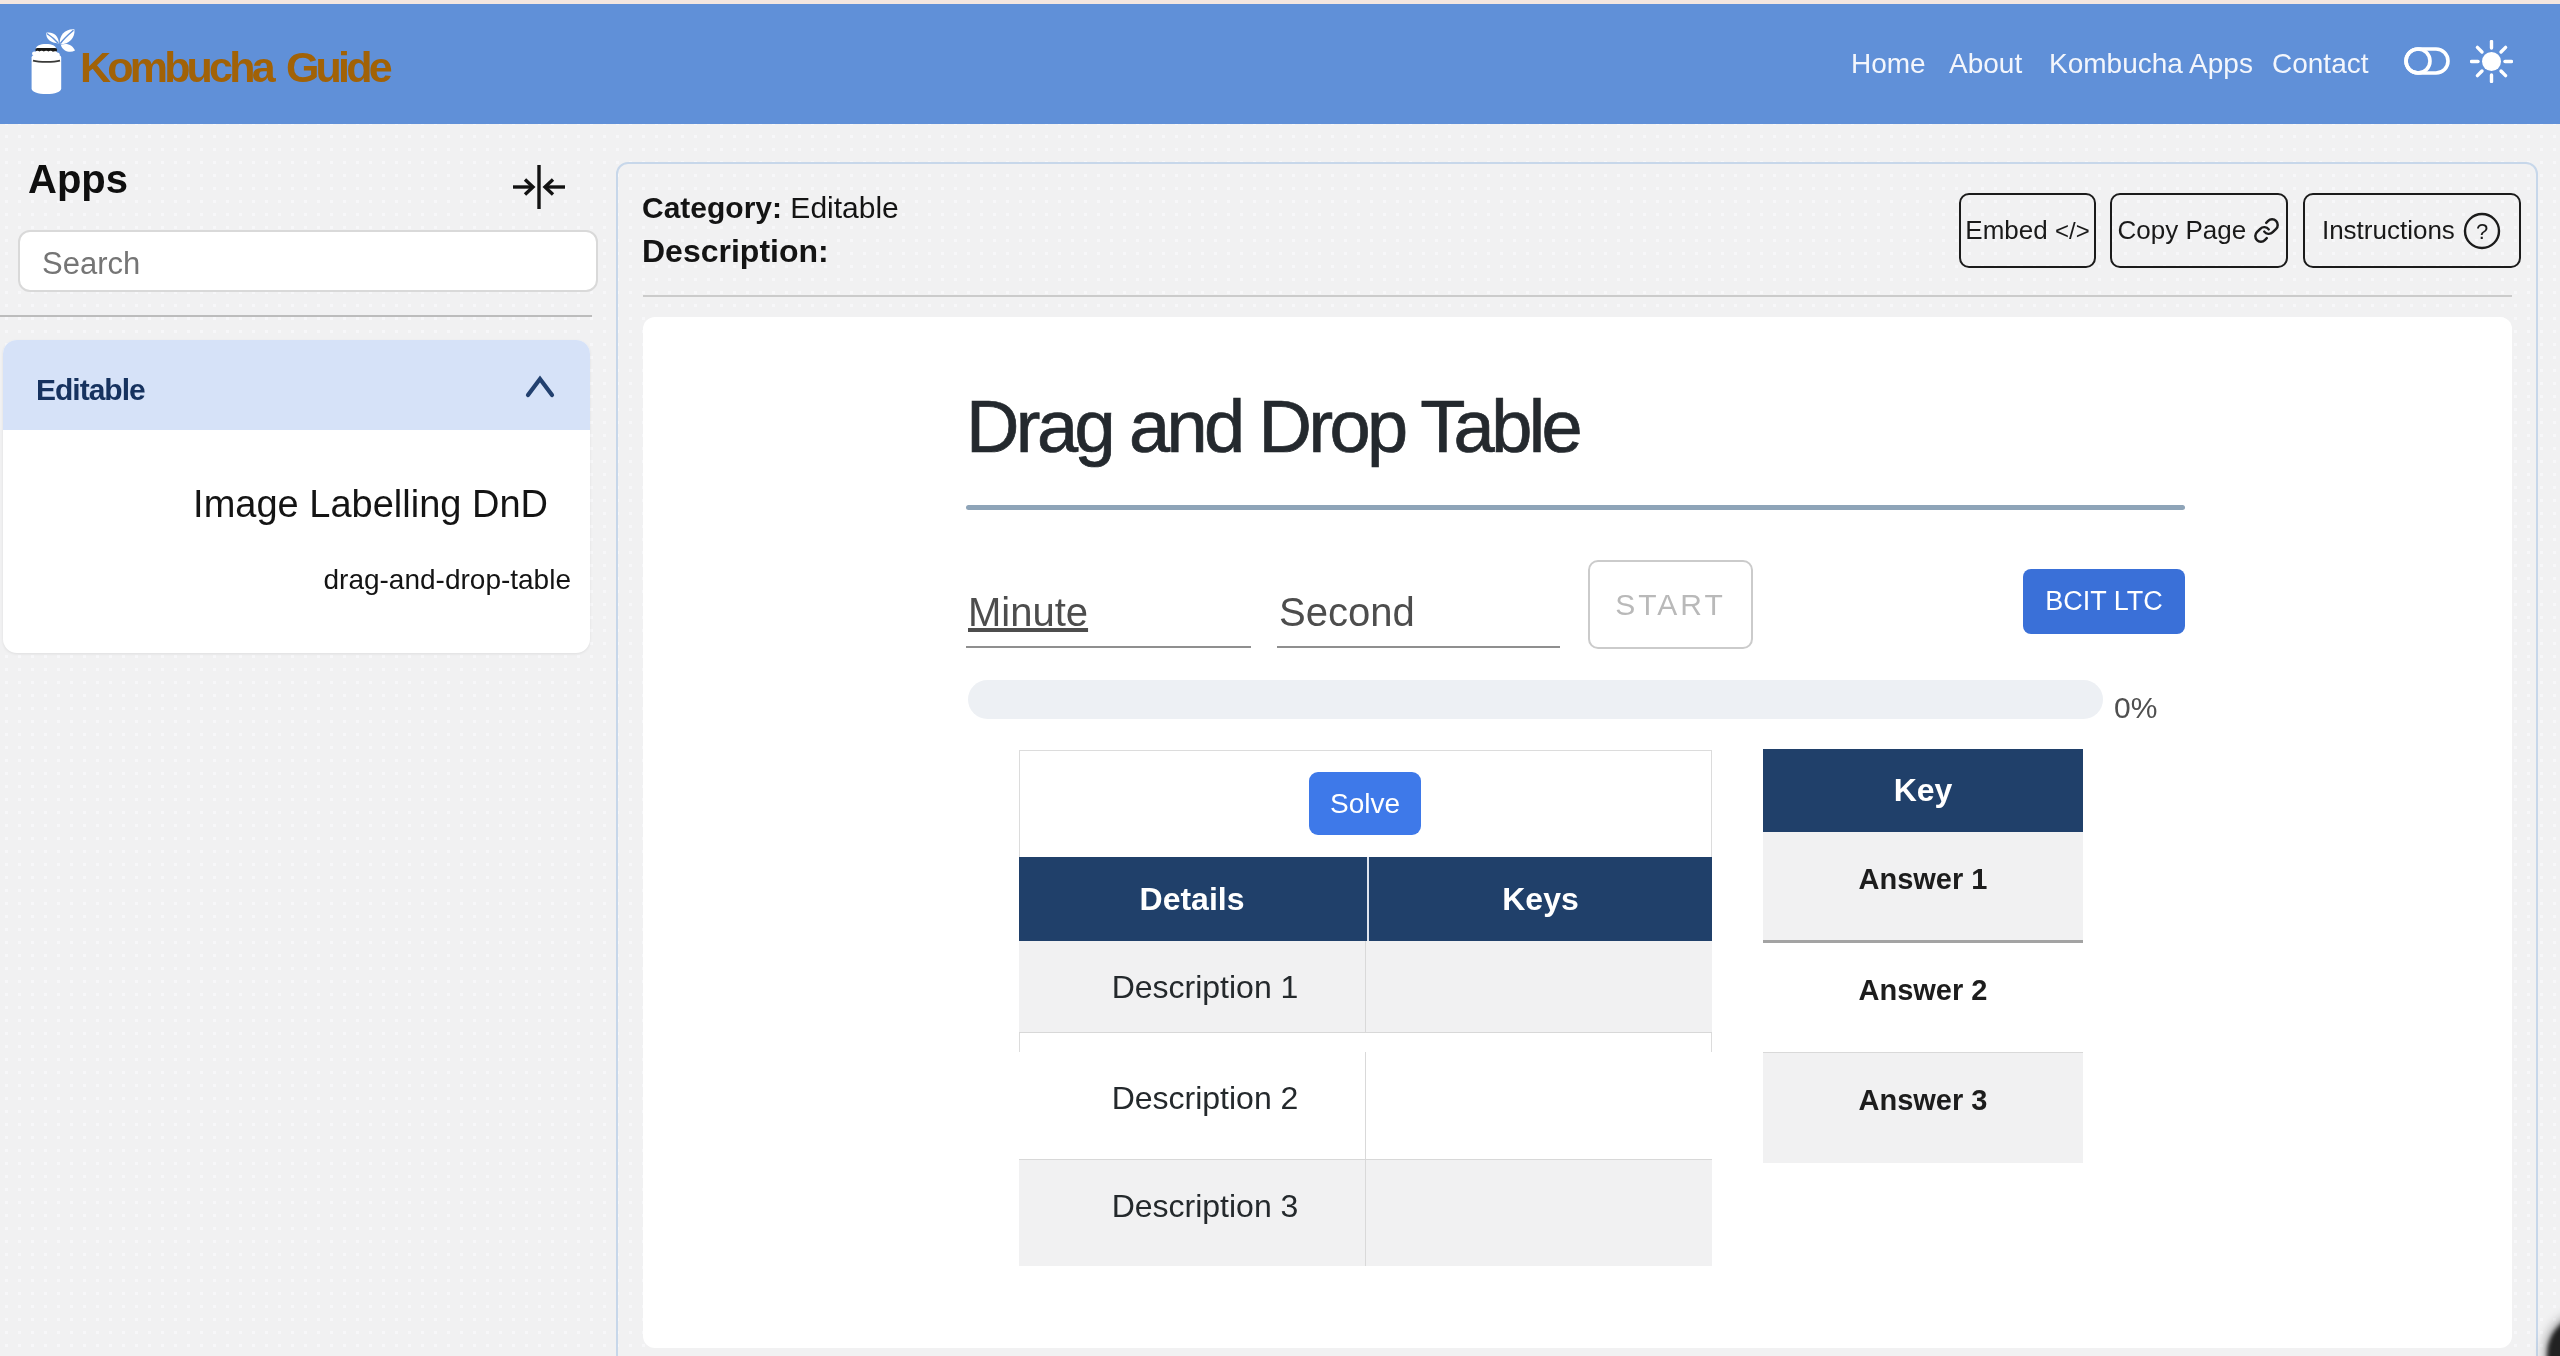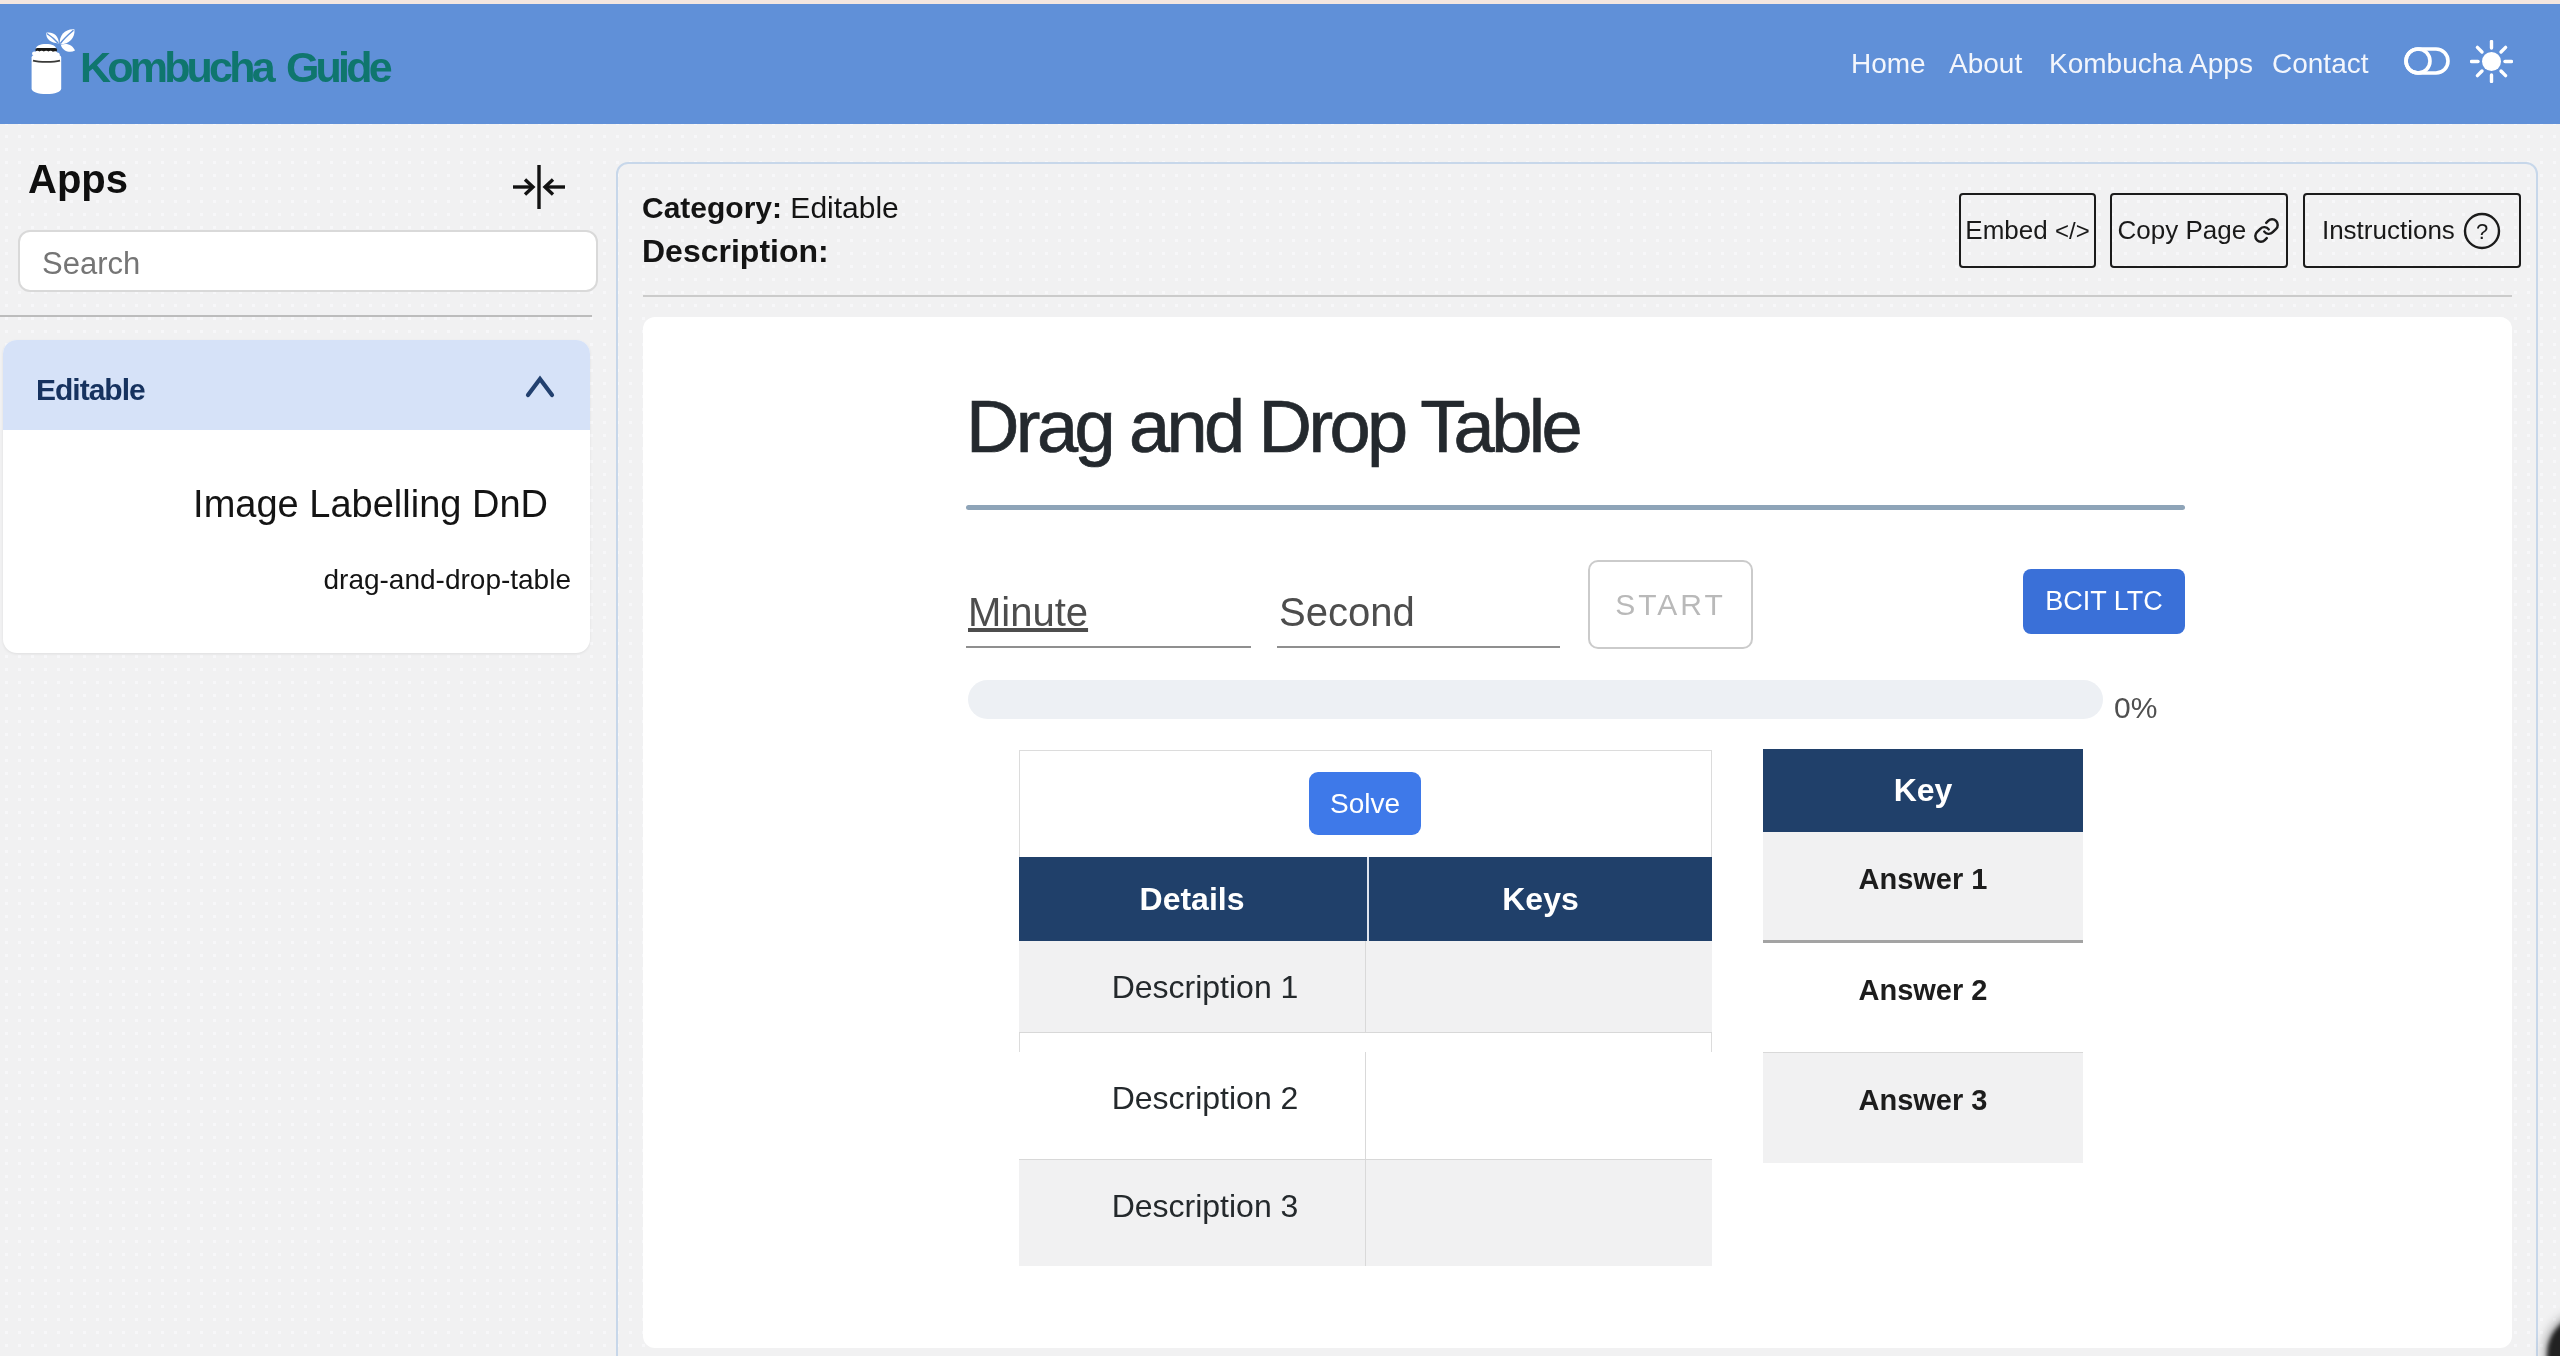--- a/index.html
+++ b/index.html
@@ -11,40 +11,40 @@
     background-size: 13px 13px;
     position:relative;
   }
   .abs { position:absolute; }
 
   
   #topstrip { left:0; top:0; width:2560px; height:4px; background:#f3e6e0; }
 
   
   #header { left:0; top:4px; width:2560px; height:120px; background:#6090d8; }
-  #brand { left:80px; top:43px; font-size:43px; font-weight:700; color:#0f766e; letter-spacing:-3.8px; word-spacing:6px; }
+  #brand { left:80px; top:43px; font-size:43px; font-weight:700; color:#a16207; letter-spacing:-3.8px; word-spacing:6px; }
   .nav { font-size:28px; color:#f3f6fc; top:48px; }
 
   
   #apps-h { left:28px; top:157px; font-size:40px; font-weight:700; color:#0f0f0f; }
   #search { left:18px; top:230px; width:580px; height:62px; background:#fff; border:2px solid #d9d9d9; border-radius:12px; }
   #search span { position:absolute; left:22px; top:14px; font-size:31px; color:#757575; }
   #side-div { left:0; top:315px; width:592px; height:2px; background:#bcbcbc; }
   #card { left:3px; top:340px; width:587px; height:313px; border-radius:14px; background:#ffffff; box-shadow:0 1px 3px rgba(0,0,0,0.08); }
   #card-h { left:3px; top:340px; width:587px; height:90px; background:#d6e2f8; border-radius:14px 14px 0 0; }
   #card-h span { position:absolute; left:33px; top:33px; font-size:30px; font-weight:700; color:#16325f; letter-spacing:-1px; }
   #item1 { right:2012px; top:483px; font-size:38px; color:#141414; white-space:nowrap; }
   #item2 { right:1989px; top:564px; font-size:28px; color:#141414; white-space:nowrap;
            text-underline-offset:9px; text-decoration-thickness:3px; }
 
   
   #panel { left:616px; top:162px; width:1922px; height:1260px; border:2px solid #c7d7ea; border-radius:12px; }
   #cat { left:642px; top:191px; font-size:30px; color:#141414; }
   #desc { left:642px; top:233px; font-size:32px; font-weight:700; color:#141414; }
-  .obtn { border:2.5px solid #1b1b1b; border-radius:4px; background:transparent; color:#191919;
+  .obtn { border:2.5px solid #1b1b1b; border-radius:10px; background:transparent; color:#191919;
           font-size:26px; display:flex; align-items:center; justify-content:center; top:193px; height:75px; white-space:nowrap; }
   #btn-embed { left:1959px; width:137px; }
   #btn-copy  { left:2110px; width:178px; }
   #btn-instr { left:2303px; width:218px; }
   #panel-div { left:643px; top:295px; width:1869px; height:2px; background:#cbcbcb; }
   #whitebox { left:643px; top:317px; width:1869px; height:1031px; background:#ffffff; border-radius:12px; }
 
   #h1 { left:966px; top:384px; font-size:74px; font-weight:400; color:#24292e; letter-spacing:-3.6px; -webkit-text-stroke:0.7px #24292e; }
   #hr { left:966px; top:505px; width:1219px; height:5px; background:#8ea4b8; border-radius:3px; }
 

